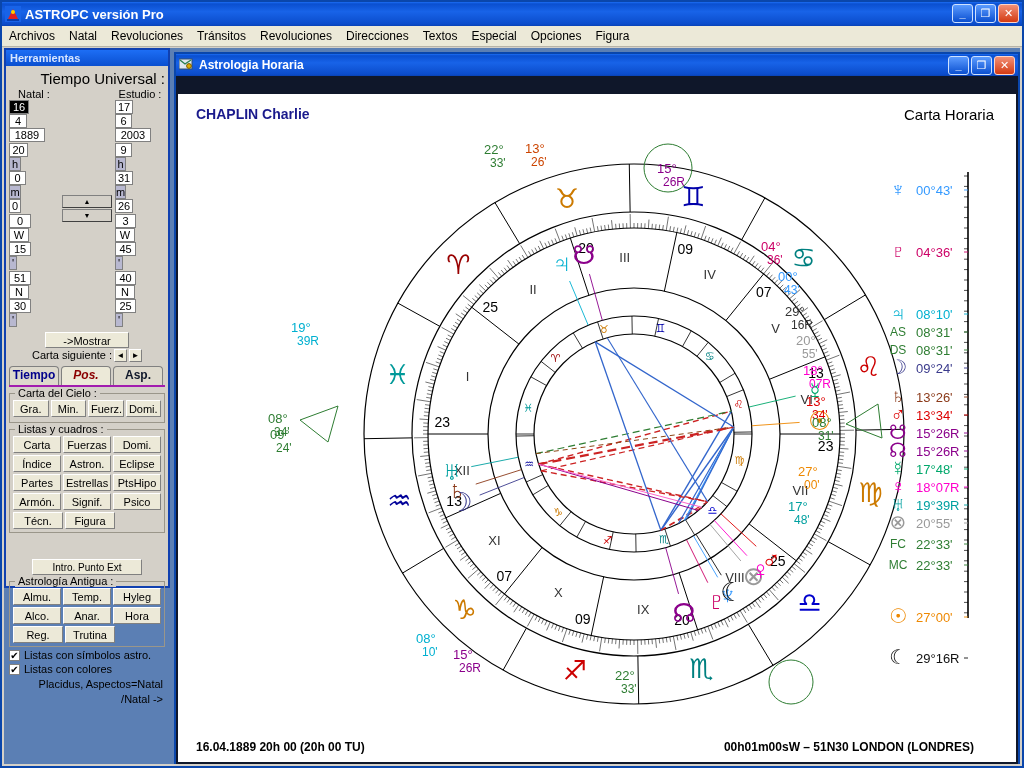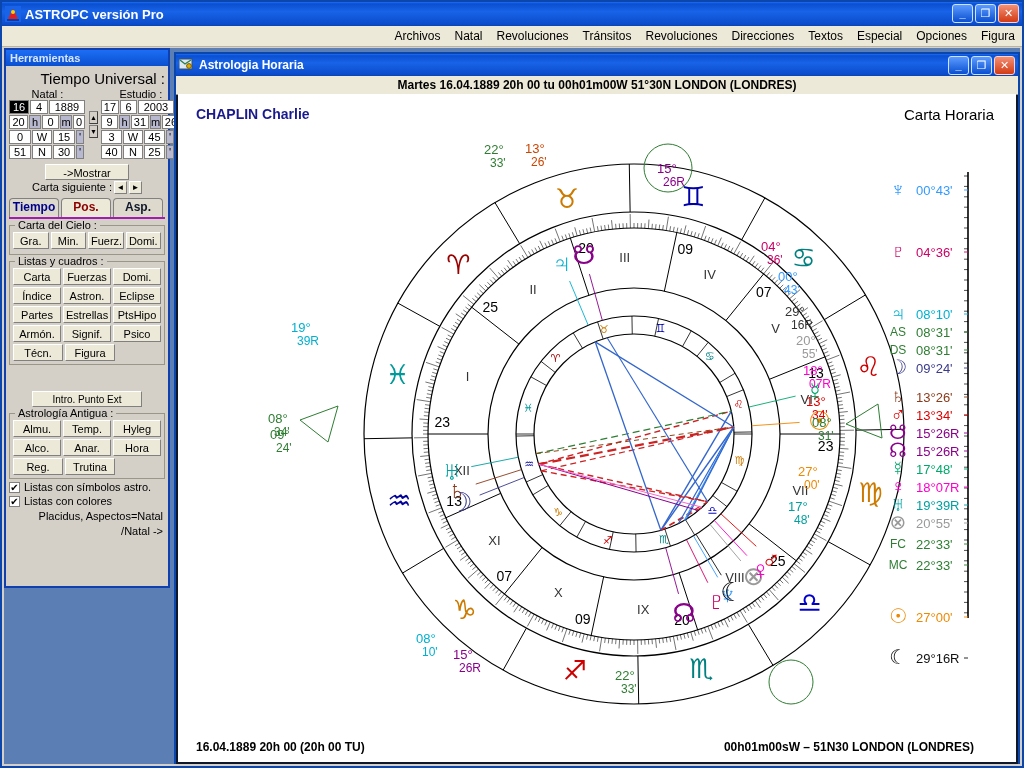--- a/index.html
+++ b/index.html
@@ -18,36 +18,36 @@
     color:#fff;font-weight:bold;font-size:13px;padding-left:3px;position:relative;
   }
   .titlebar .tb-icon{width:16px;height:16px;margin-right:4px;flex:0 0 auto;}
   .tb-btns{position:absolute;right:3px;top:2px;display:flex;gap:2px;}
   .tb-btn{width:21px;height:19px;border:1px solid #cfe2ff;border-radius:3px;
      background:linear-gradient(to bottom,#5b9bff,#0a4fd0);
      display:flex;align-items:center;justify-content:center;color:#fff;
      font-size:11px;font-weight:bold;line-height:1;box-sizing:border-box;}
   .tb-btn.close{background:linear-gradient(to bottom,#f29076,#d33a12);border-color:#ffd4c6;}
   .menubar{height:20px;background:#ece9d8;display:flex;align-items:center;
-     font-size:12px;color:#000;border-bottom:1px solid #b6b3a8;justify-content:flex-end;}
+     font-size:12px;color:#000;border-bottom:1px solid #b6b3a8;}
   .menubar span{padding:2px 7px;white-space:nowrap;}
   .client{position:absolute;left:2px;top:46px;right:2px;bottom:2px;
      background:#5b7fb4;overflow:hidden;}
 
   
   #tools{position:absolute;left:0;top:0;width:166px;height:540px;
      background:#d4d0c8;border:2px solid #1040b0;box-sizing:border-box;}
   .tools-cap{height:16px;background:linear-gradient(to bottom,#1d6ef5,#0a4fd0);
      color:#d8e6ff;font-size:11px;font-weight:bold;padding-left:4px;line-height:16px;}
   .tools-body{padding:2px 3px;font-size:11px;color:#000;}
   .tu-label{text-align:right;font-size:15px;padding-top:2px;}
   .col2{display:flex;gap:3px;margin-top:1px;}
   .col2>div{flex:1;}
   .colhead{text-align:center;font-size:11px;}
-  .fldrow{display:flex;margin-bottom:1px;}
+  .fldrow{display:flex;margin-bottom:1px;flex-direction:column;}
   .fld{border:1px solid #808080;background:#fff;height:14px;line-height:13px;
      font-size:11px;text-align:center;box-sizing:border-box;margin-right:1px;}
   .fld.sel{background:#000;color:#fff;}
   .fld.gray{background:#b8b8d0;}
   .fld.tiny{width:8px;}
   .spin{width:15px;display:flex;flex-direction:column;justify-content:center;gap:1px;}
   .spinb{height:13px;border:1px solid #808080;border-right-color:#404040;border-bottom-color:#404040;
      background:#d4d0c8;font-size:7px;text-align:center;line-height:12px;box-sizing:border-box;}
   .btn{border:1px solid #fff;border-right-color:#808080;border-bottom-color:#808080;
      background:#ece9d8;font-size:11px;text-align:center;box-sizing:border-box;
@@ -56,21 +56,21 @@
   .cartasig{display:flex;align-items:flex-start;justify-content:center;gap:2px;margin-top:1px;font-size:11px;}
   .arrbtn{width:13px;height:13px;border:1px solid #fff;border-right-color:#808080;
      border-bottom-color:#808080;background:#ece9d8;font-size:8px;line-height:11px;text-align:center;box-sizing:border-box;}
   
   .tabs{display:flex;margin-top:4px;height:19px;border-bottom:2px solid #a21caf;}
   .tab{flex:1;text-align:center;font-size:12px;font-weight:bold;line-height:17px;
      border:1px solid #808080;border-bottom:none;background:#ddd9cc;
      border-radius:4px 4px 0 0;box-sizing:border-box;margin-right:2px;color:#000;}
   .tab.active{background:#ece9d8;}
   .tab.c1{color:#00008b;}
-  .tab.c2{color:#8b0000;}
+  .tab.c2{color:#8b0000;font-style:italic;}
   .tab.c3{color:#0f172a;}
   .grp{border:1px solid #9a968a;margin-top:6px;padding:3px 3px 3px;position:relative;}
   .grp>.gl{position:absolute;top:-7px;left:5px;background:#d4d0c8;padding:0 3px;font-size:11px;}
   .brow{display:flex;gap:2px;margin-bottom:2px;}
   .brow .btn{flex:1;height:17px;line-height:14px;}
   .spacer{flex:1;}
   .pex{width:110px;margin:0 auto;height:16px;line-height:13px;font-size:10px;}
   .chk{display:flex;align-items:center;gap:4px;font-size:11px;margin-top:2px;}
   .cbox{width:11px;height:11px;border:1px solid #808080;background:#fff;
      font-size:10px;line-height:9px;text-align:center;color:#000;box-sizing:border-box;}
@@ -297,23 +297,20 @@
           </svg>
         </span>
         <span>Astrologia Horaria</span>
         <span class="tb-btns">
           <span class="tb-btn">_</span>
           <span class="tb-btn">❐</span>
           <span class="tb-btn close">✕</span>
         </span>
       </div>
 
-      <div class="headerbar">
-        <span>Martes 16.04.1889 20h 00 tu 00h01m00W 51°30N  LONDON (LONDRES)</span>
-      </div>
 
       <div class="canvas">
         <div class="cname">CHAPLIN Charlie</div>
         <div class="ctype">Carta Horaria</div>
 
         <svg id="wheel" width="842" height="672" viewBox="0 0 842 672">
             <circle cx="456" cy="340" r="270" fill="none" stroke="#000" stroke-width="1.2"></circle>
             <circle cx="456" cy="340" r="222" fill="none" stroke="#000" stroke-width="1.2"></circle>
             <circle cx="456" cy="340" r="206" fill="none" stroke="#000" stroke-width="1.2"></circle>
             <circle cx="456" cy="340" r="146" fill="none" stroke="#000" stroke-width="1.2"></circle>

